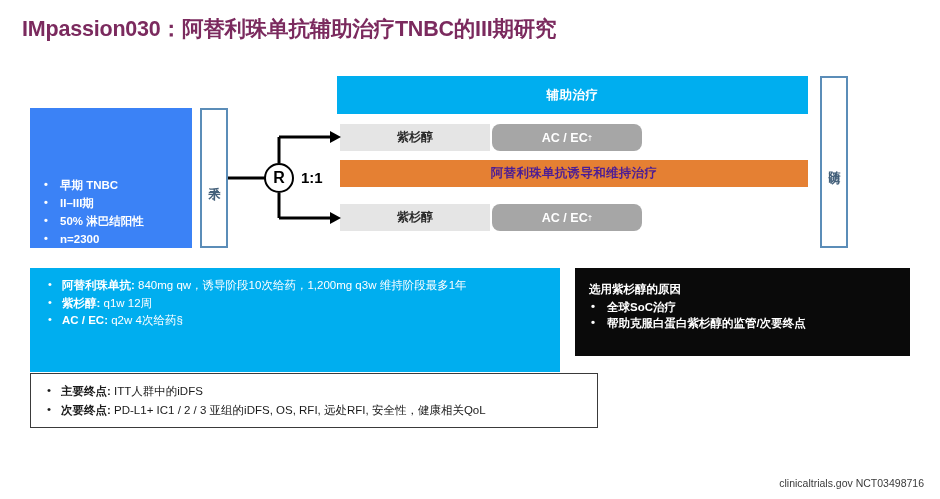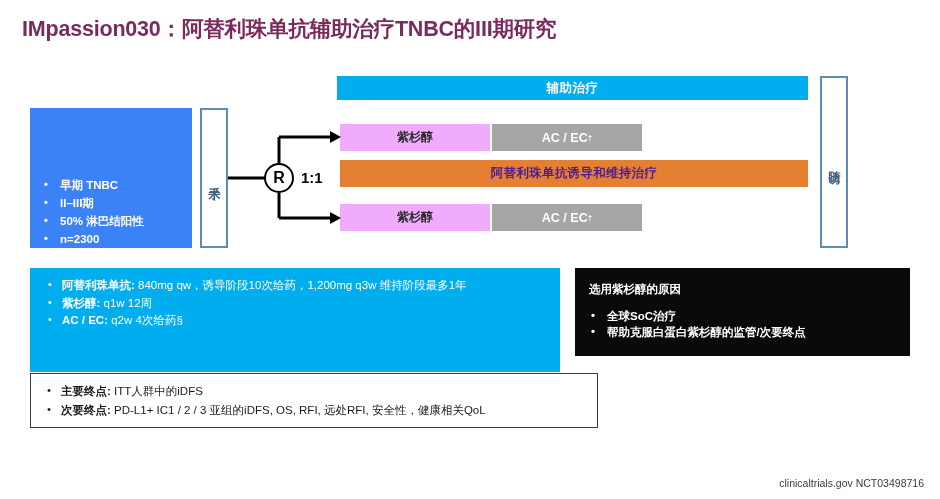--- a/index.html
+++ b/index.html
@@ -119,56 +119,57 @@
     color: #000000;
   }
 
   
   #connectors { position: absolute; left: 0; top: 0; width: 940px; height: 499px; pointer-events: none; z-index: 2; }
 
   
   #adjuvant-bar {
     position: absolute;
     left: 337px; top: 76px;
-    width: 471px; height: 24px;
+    width: 471px; height: 38px;
     background: #00aeef;
     color: #ffffff;
     font-size: 12.5px;
     font-weight: bold;
     display: flex;
     align-items: center;
     justify-content: center;
     letter-spacing: 0.5px;
   }
 
   
   .arm-row { position: absolute; left: 340px; height: 27px; display: flex; }
   #arm-row-top { top: 124px; }
   #arm-row-bottom { top: 204px; }
 
   .arm-taxane {
     width: 150px; height: 27px;
-    background: #f0abfc;
+    background: #e5e5e5;
     color: #2b2b2b;
     font-size: 12px;
     font-weight: bold;
     display: flex;
     align-items: center;
     justify-content: center;
   }
   .arm-acec {
     width: 150px; height: 27px;
     margin-left: 2px;
     background: #a6a6a6;
     color: #ffffff;
     font-size: 12.5px;
     font-weight: bold;
     display: flex;
     align-items: center;
     justify-content: center;
+    border-radius: 8px;
   }
   .dagger { font-size: 8px; vertical-align: super; }
 
   
   #atezo-bar {
     position: absolute;
     left: 340px; top: 160px;
     width: 468px; height: 27px;
     background: #e58033;
     color: #4c1d95;
@@ -210,21 +211,21 @@
     position: absolute;
     left: 575px; top: 268px;
     width: 335px; height: 88px;
     background: #0a0a0a;
     padding: 14px 10px 10px 14px;
   }
   #rationale-title {
     color: #ffffff;
     font-size: 11.5px;
     font-weight: bold;
-    margin-bottom: 11px;
+    margin-bottom: 2px;
   }
   #rationale-box ul { list-style: none; }
   #rationale-box li {
     color: #ffffff;
     font-size: 11.5px;
     font-weight: bold;
     line-height: 16px;
     position: relative;
     padding-left: 18px;
   }

